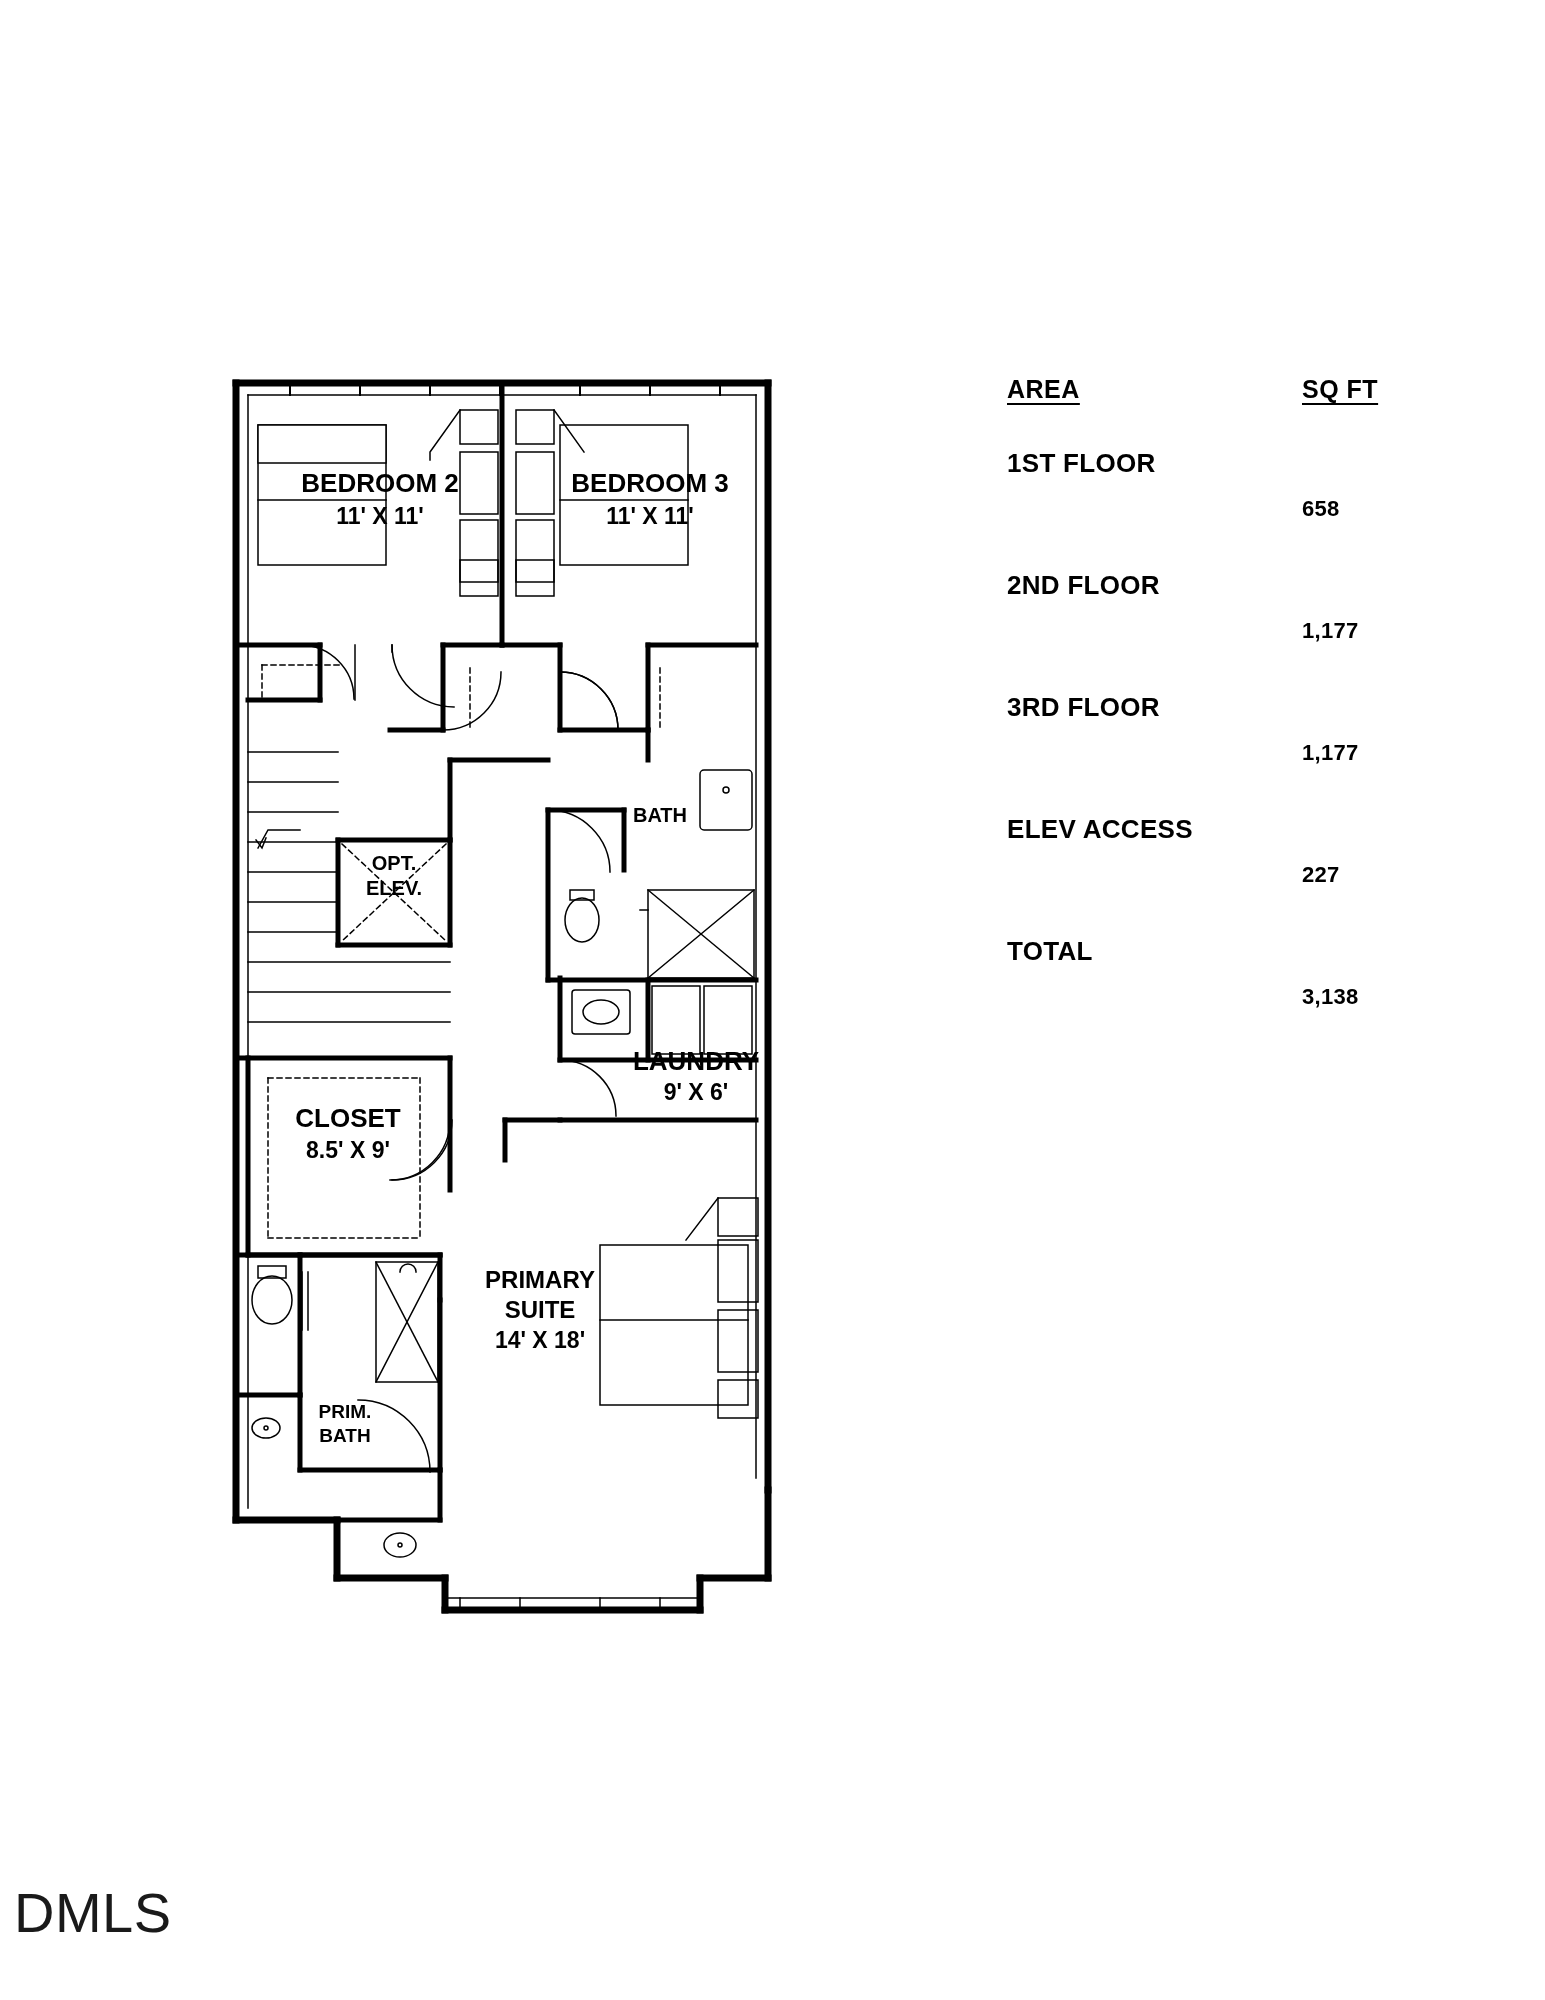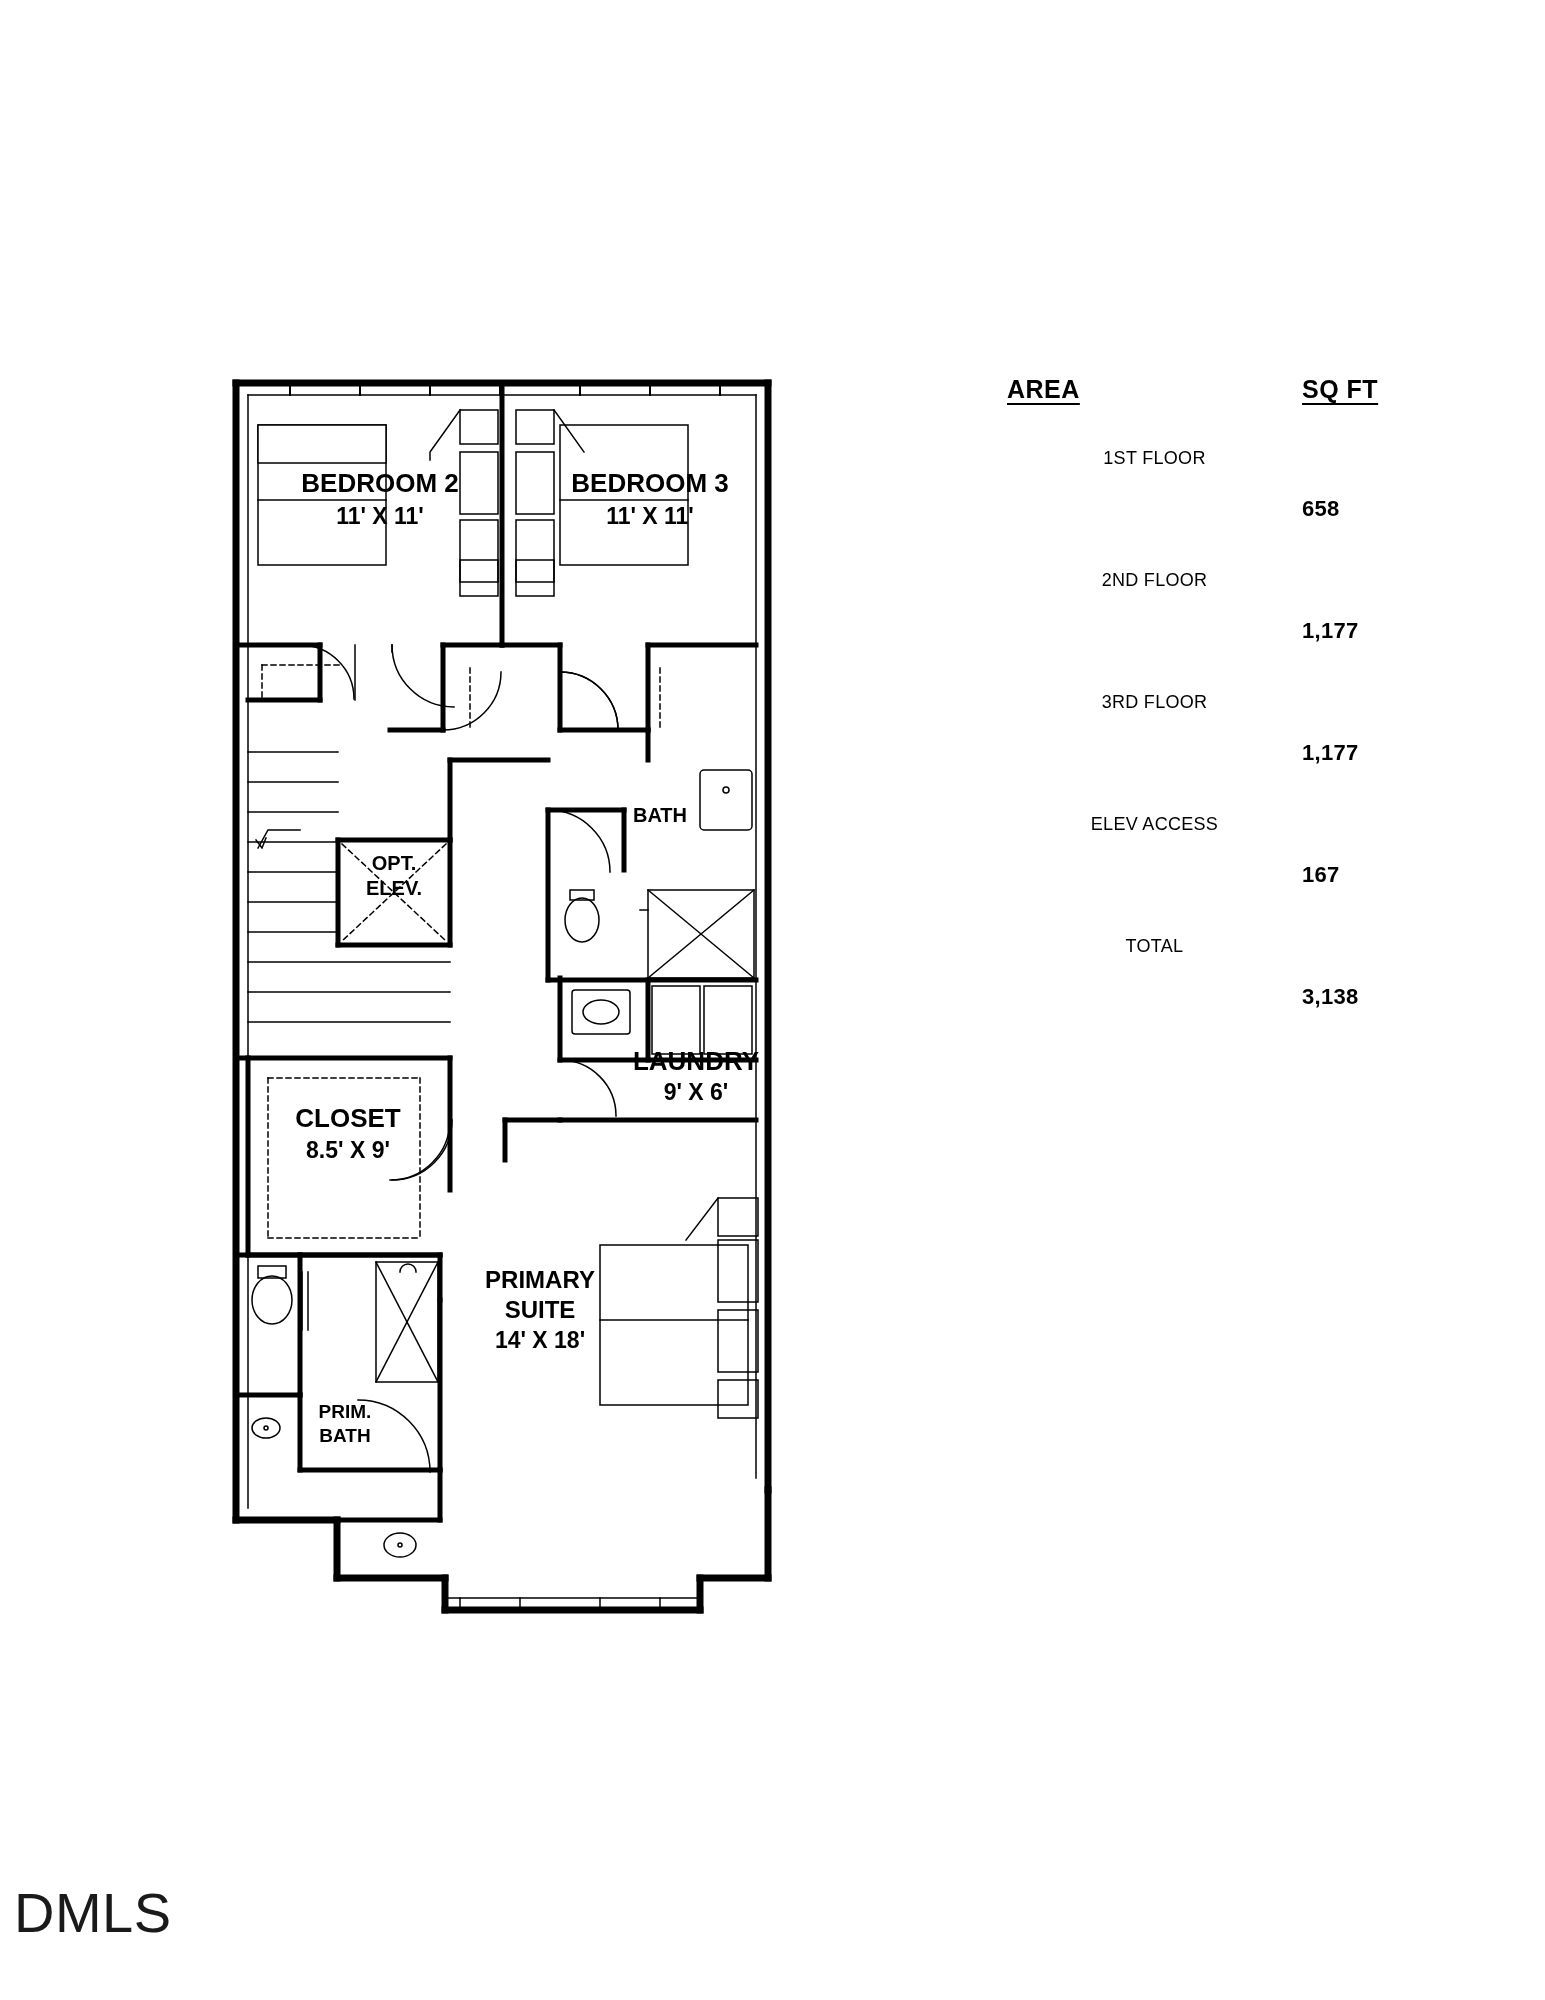--- a/index.html
+++ b/index.html
@@ -47,24 +47,23 @@
     font-size: 25px;
     letter-spacing: 0.5px;
     text-decoration: underline;
     text-underline-offset: 5px;
   }
   .area-row {
     display: flex;
     margin-bottom: 48px;
   }
   .area-row .label {
-    font-weight: normal;
-    font-size: 18px;
+    font-weight: bold;
+    font-size: 26px;
     letter-spacing: 0.3px;
-    text-align: center;
   }
   .area-row .value {
     font-weight: bold;
     font-size: 22px;
     letter-spacing: 0.3px;
     margin-top: 48px;
   }
 
   
   #watermark {
@@ -344,21 +343,21 @@
   <div class="area-row">
     <div class="c1 label">2ND FLOOR</div>
     <div class="value">1,177</div>
   </div>
   <div class="area-row">
     <div class="c1 label">3RD FLOOR</div>
     <div class="value">1,177</div>
   </div>
   <div class="area-row">
     <div class="c1 label">ELEV ACCESS</div>
-    <div class="value">167</div>
+    <div class="value">227</div>
   </div>
   <div class="area-row">
     <div class="c1 label">TOTAL</div>
     <div class="value">3,138</div>
   </div>
 </div>
 
 <div id="watermark">DMLS</div>
 
 </body></html>

